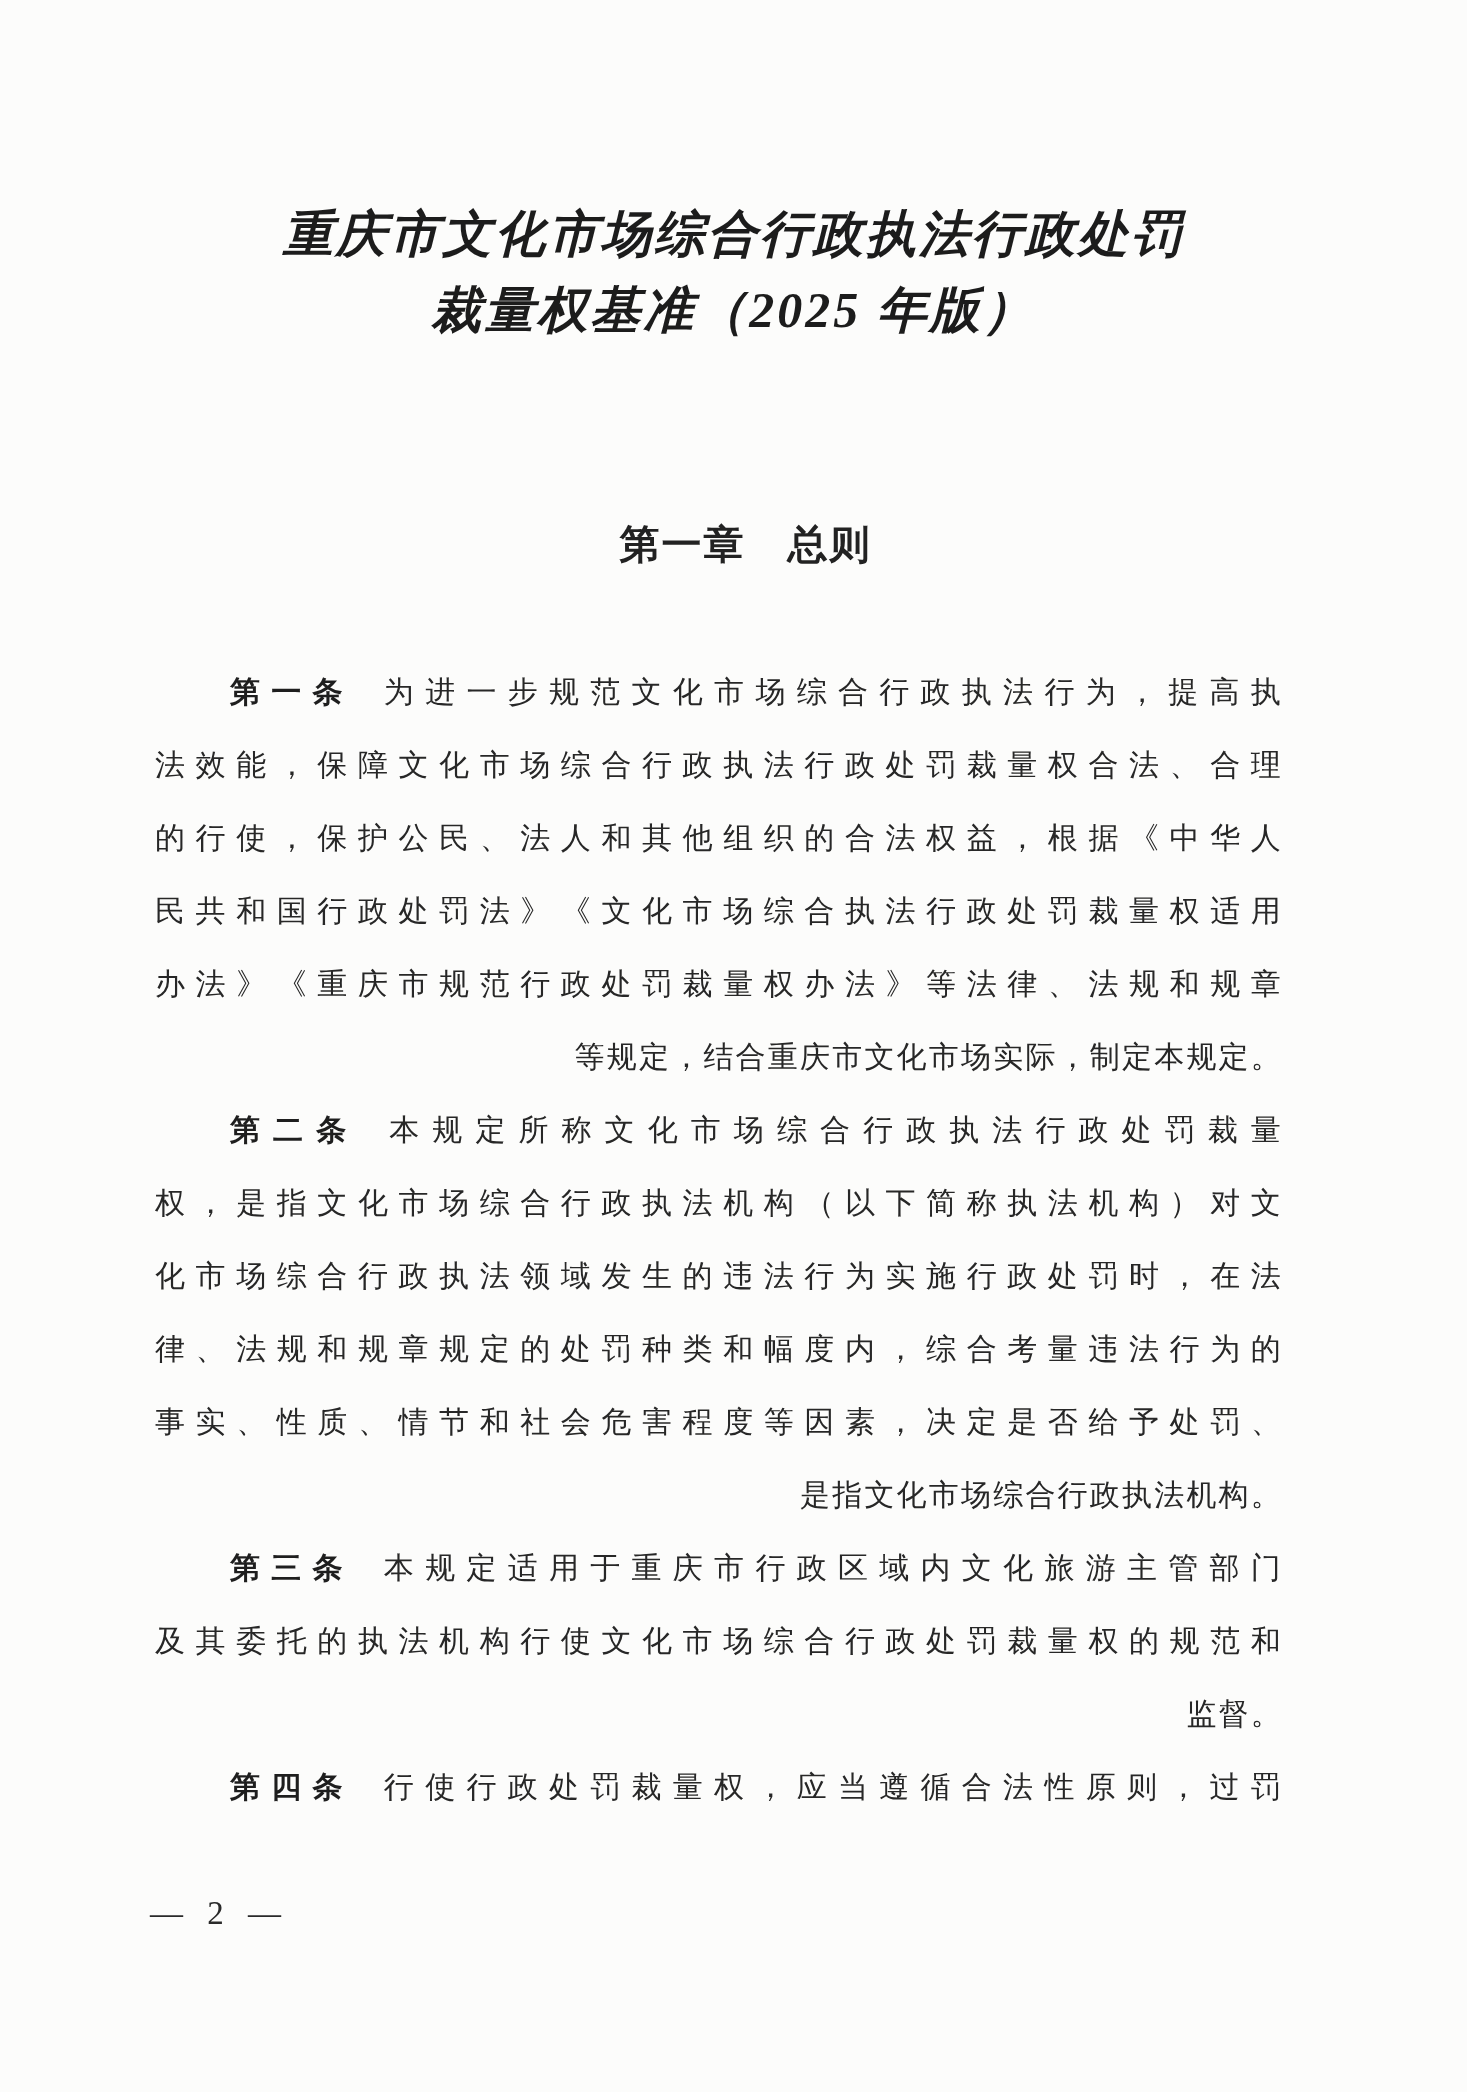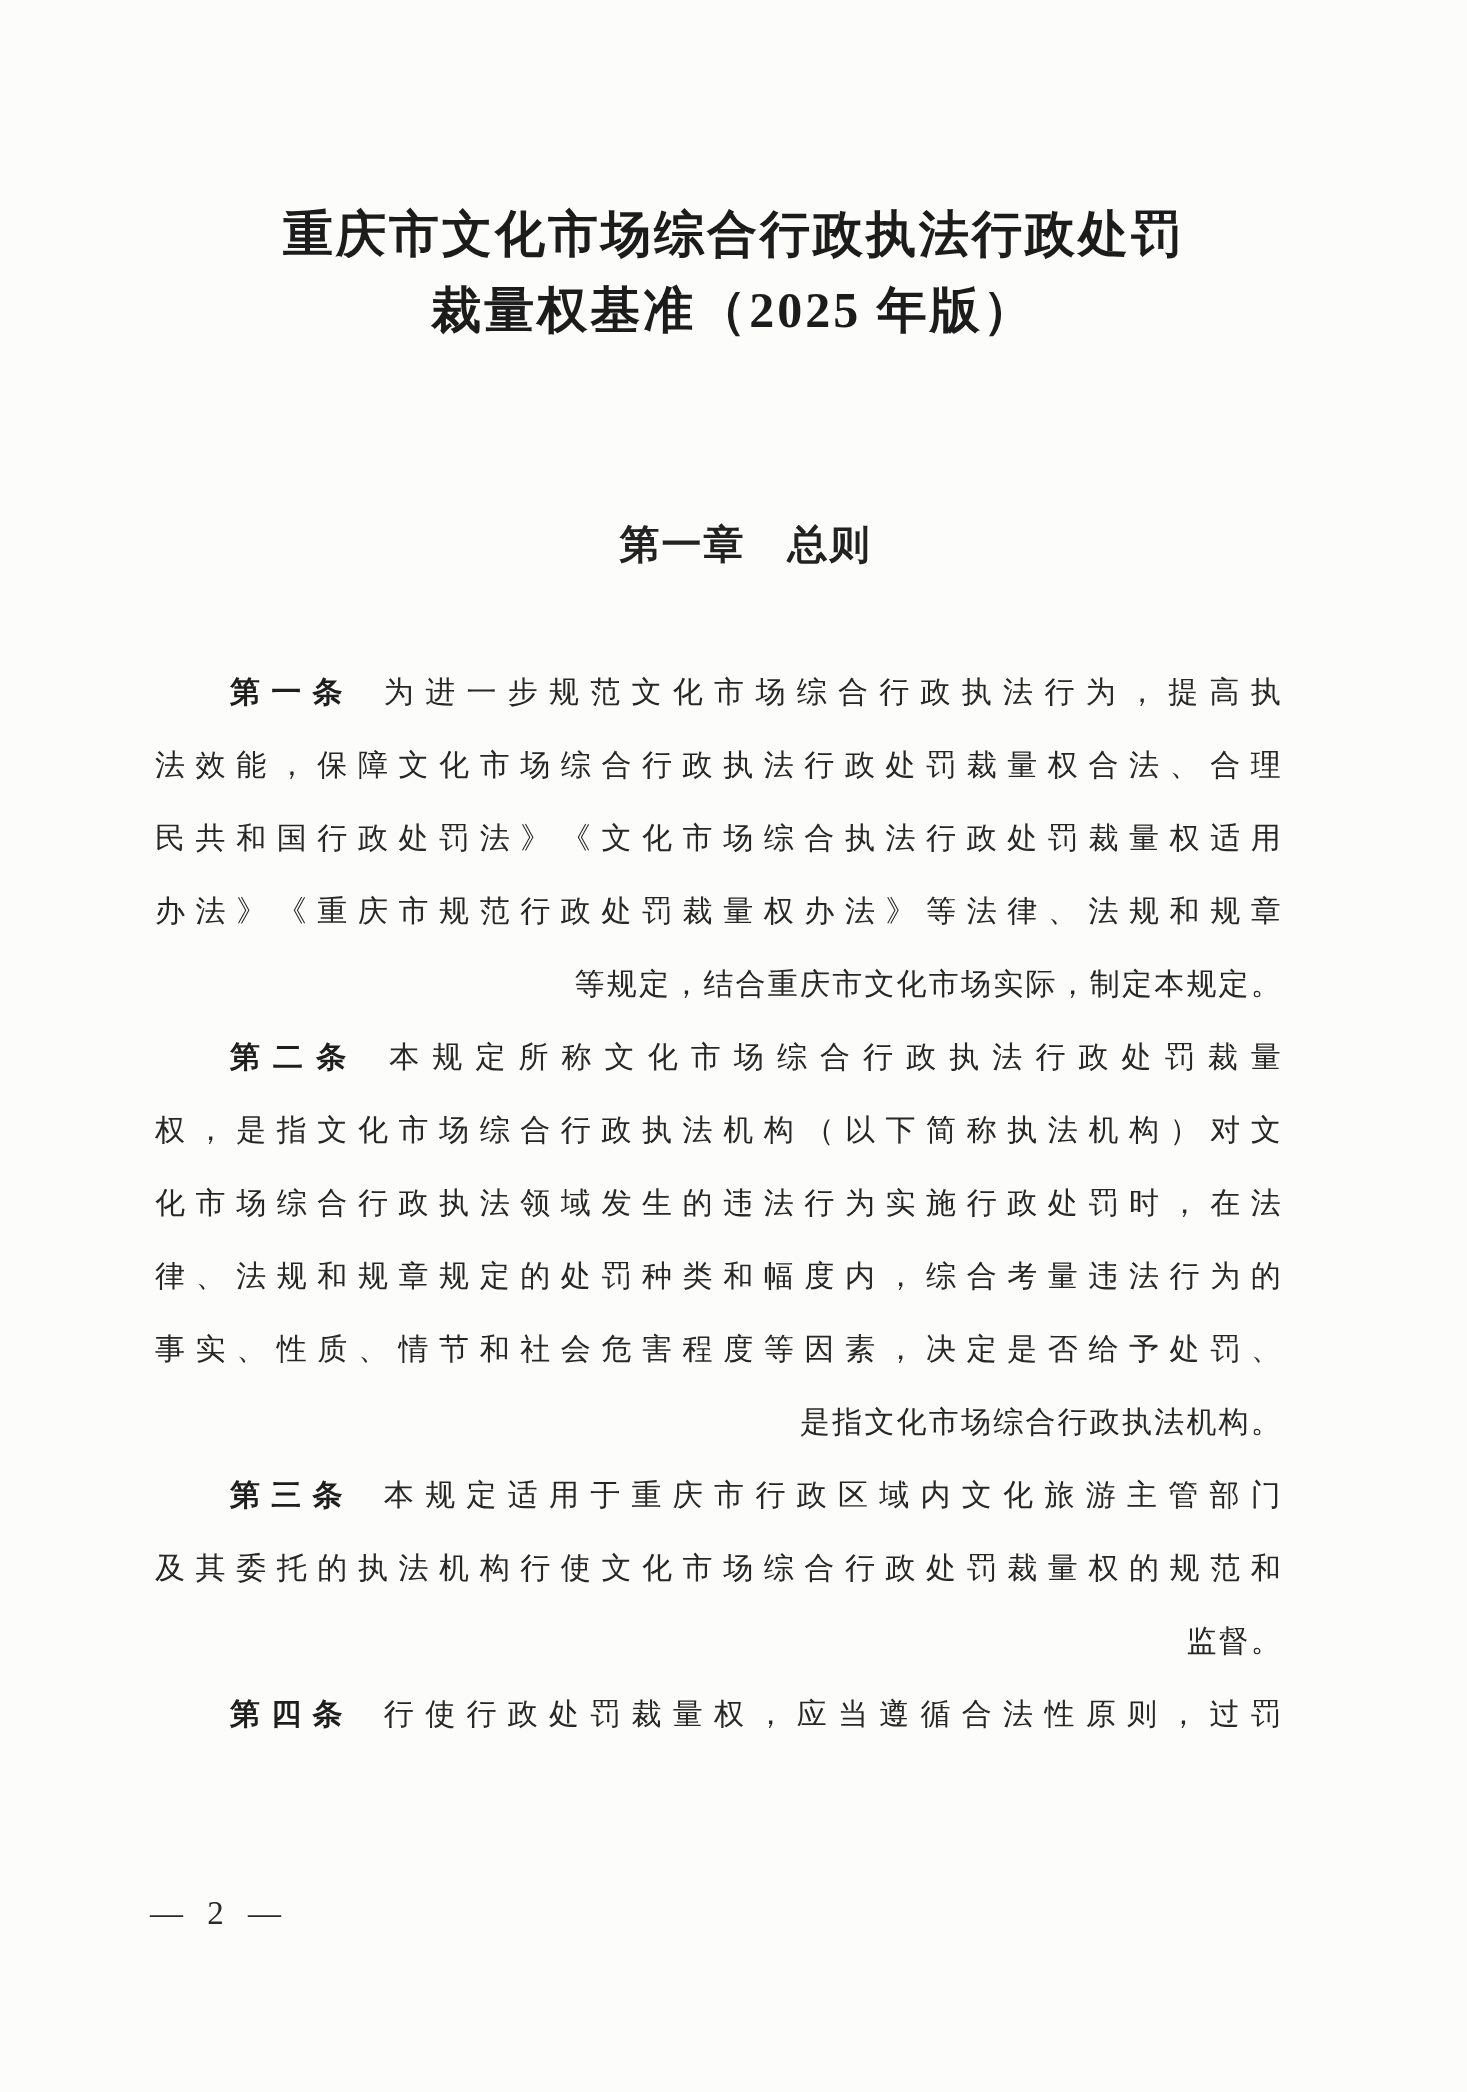--- a/index.html
+++ b/index.html
@@ -23,21 +23,21 @@
     left: 0;
     width: 100%;
     margin: 0;
     text-align: center;
     font-size: 50px;
     font-weight: 700;
     color: #1c1c1c;
     letter-spacing: 3px;
     line-height: 76px;
   }
-  .title-line { display: block; }
+  .title-line { display: block; font-style: italic; }
   
   .chapter-heading {
     position: absolute;
     top: 508px;
     left: 0;
     width: 100%;
     margin: 12px;
     text-align: center;
     font-size: 40px;
     font-weight: 700;
@@ -92,20 +92,21 @@
   <h1 class="doc-title">
     <span class="title-line">重庆市文化市场综合行政执法行政处罚</span>
     <span class="title-line">裁量权基准（2025 年版）</span>
   </h1>
 
   <h2 class="chapter-heading">第一章　总则</h2>
 
   <div class="doc-body" id="body-lines">
       <div class="line fill indent"><span class="lead">第一条</span>为进一步规范文化市场综合行政执法行为，提高执</div>
       <div class="line fill">法效能，保障文化市场综合行政执法行政处罚裁量权合法、合理</div>
+      <div class="line fill">的行使，保护公民、法人和其他组织的合法权益，根据《中华人</div>
       <div class="line fill">民共和国行政处罚法》《文化市场综合执法行政处罚裁量权适用</div>
       <div class="line fill">办法》《重庆市规范行政处罚裁量权办法》等法律、法规和规章</div>
       <div class="line">等规定，结合重庆市文化市场实际，制定本规定。</div>
       <div class="line fill indent"><span class="lead">第二条</span>本规定所称文化市场综合行政执法行政处罚裁量</div>
       <div class="line fill">权，是指文化市场综合行政执法机构（以下简称执法机构）对文</div>
       <div class="line fill">化市场综合行政执法领域发生的违法行为实施行政处罚时，在法</div>
       <div class="line fill">律、法规和规章规定的处罚种类和幅度内，综合考量违法行为的</div>
       <div class="line fill">事实、性质、情节和社会危害程度等因素，决定是否给予处罚、</div>
       <div class="line">是指文化市场综合行政执法机构。</div>
       <div class="line fill indent"><span class="lead">第三条</span>本规定适用于重庆市行政区域内文化旅游主管部门</div>

